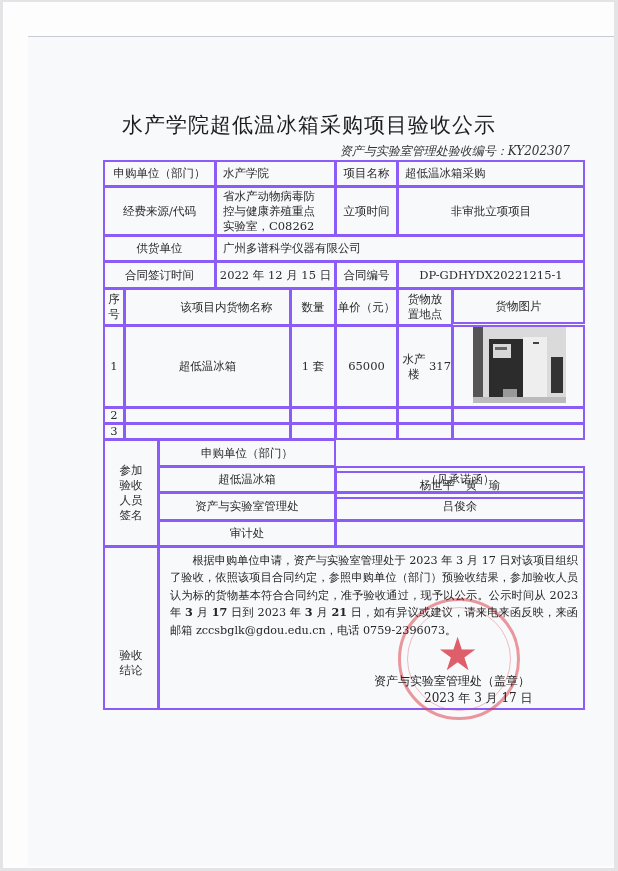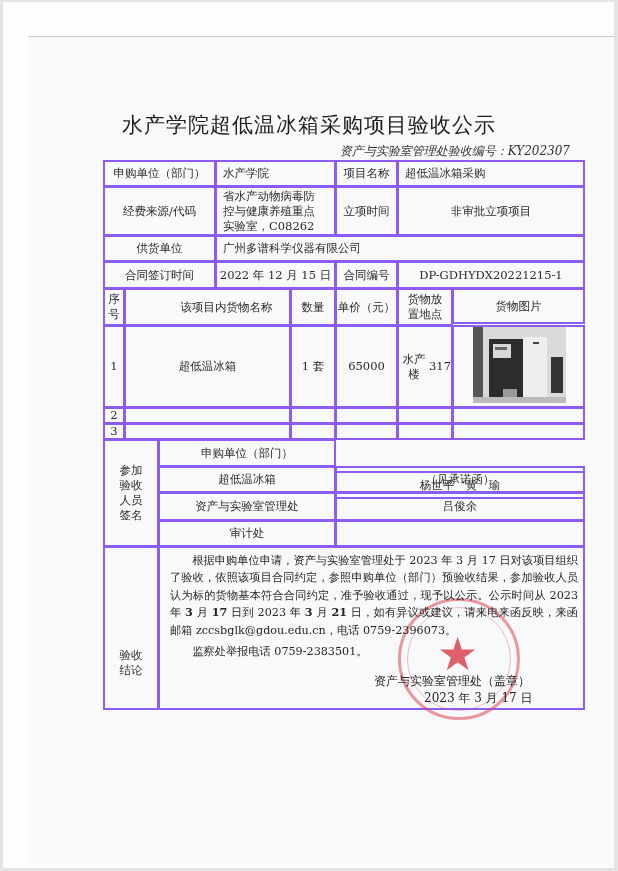--- a/index.html
+++ b/index.html
@@ -156,17 +156,16 @@
 
 <div class="stamp">
   <div class="ring"></div>
   <div class="star">★</div>
 </div>
 
 <div class="para">
   <p style="text-indent:2em;">
     <span>根据申购单位申请，资产与实验室管理处于 2023 年 3 月 17 日对该项目组织了验收，依照该项目合同约定，参照申购单位（部门）预验收结果，参加验收人员认为标的货物基本符合合同约定，准予验收通过，现予以公示。公示时间从 2023 年 </span><b>3</b><span> 月 </span><b>17</b><span> 日到 2023 年 </span><b>3</b><span> 月 </span><b>21</b><span> 日，如有异议或建议，请来电来函反映，来函邮箱 zccsbglk@gdou.edu.cn，电话 0759-2396073。</span>
   </p>
-  <p style="text-indent:2em;">监察处举报电话 0759-2383501。</p>
 </div>
 
 <div class="stamp-text" style="left:374px;top:673px;">资产与实验室管理处（盖章）</div>
 <div class="stamp-text" style="left:424px;top:690px;">2023 年 3 月 17 日</div>
 
 </body></html>

